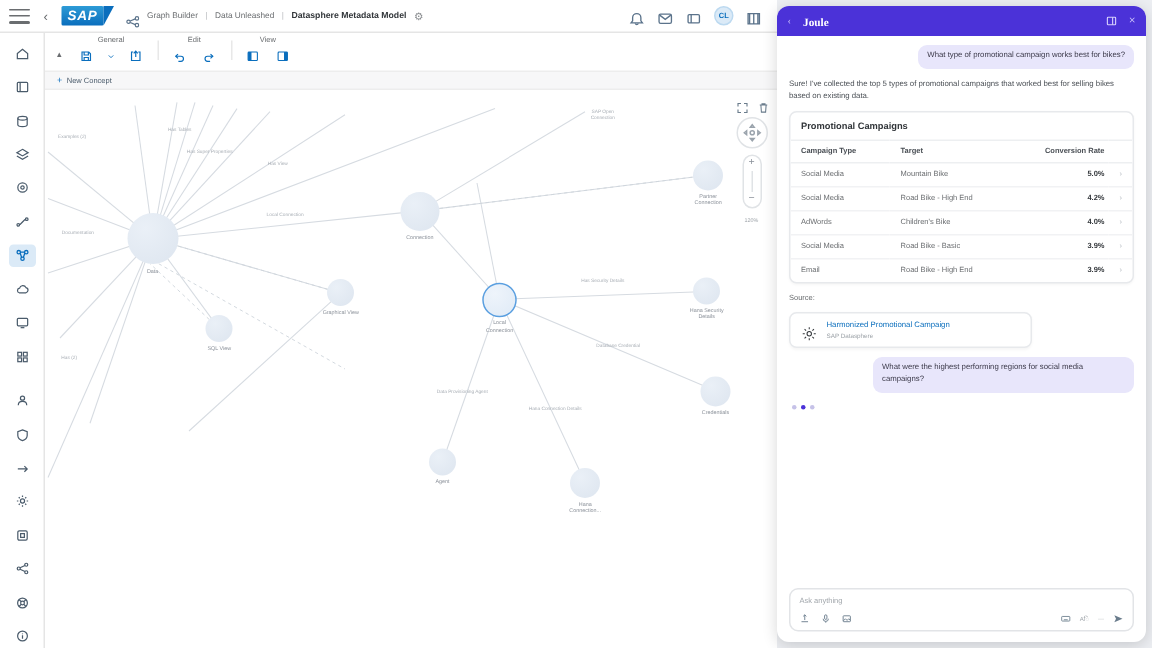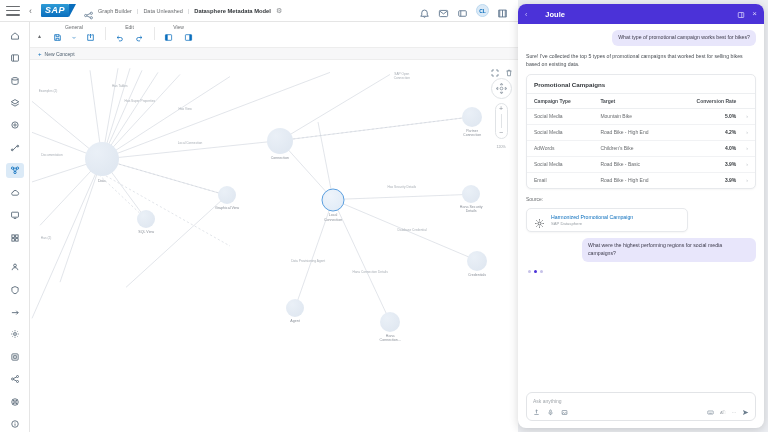--- a/index.html
+++ b/index.html
@@ -122,21 +122,21 @@
   .zoompct { font-size: 3.6px; color: #9aa0a6; margin-top: 2px; }
 
   
   .joule {
     position: absolute; right: 4px; top: 4px; width: 246px; height: 424px;
     background: #ffffff; border-radius: 8px; box-shadow: 0 2px 10px rgba(0,0,0,.16);
     display: flex; flex-direction: column; overflow: hidden;
   }
   .j-head {
     height: 20px; background: #4b32d8; display: flex; align-items: center;
-    padding: 0 7px; gap: 18px; flex: 0 0 20px;
+    padding: 0 7px; gap: 8px; flex: 0 0 20px; font-family: Liberation Serif, serif;
   }
   .j-head .back { color: #c9c0fb; font-size: 7px; cursor: pointer; }
   .j-title { color: #fff; font-size: 7.5px; font-weight: bold; }
   .j-head-right { margin-left: auto; display: flex; gap: 7px; align-items: center; }
   .j-head-right svg { width: 8px; height: 8px; color: #d7d0fc; }
   .j-head-right .x { color: #d7d0fc; font-size: 8px; line-height: 8px; }
 
   .j-body { flex: 1; overflow: hidden; padding: 6px 8px 0 8px; display: flex; flex-direction: column; gap: 6px; }
 
   .bub-user {

